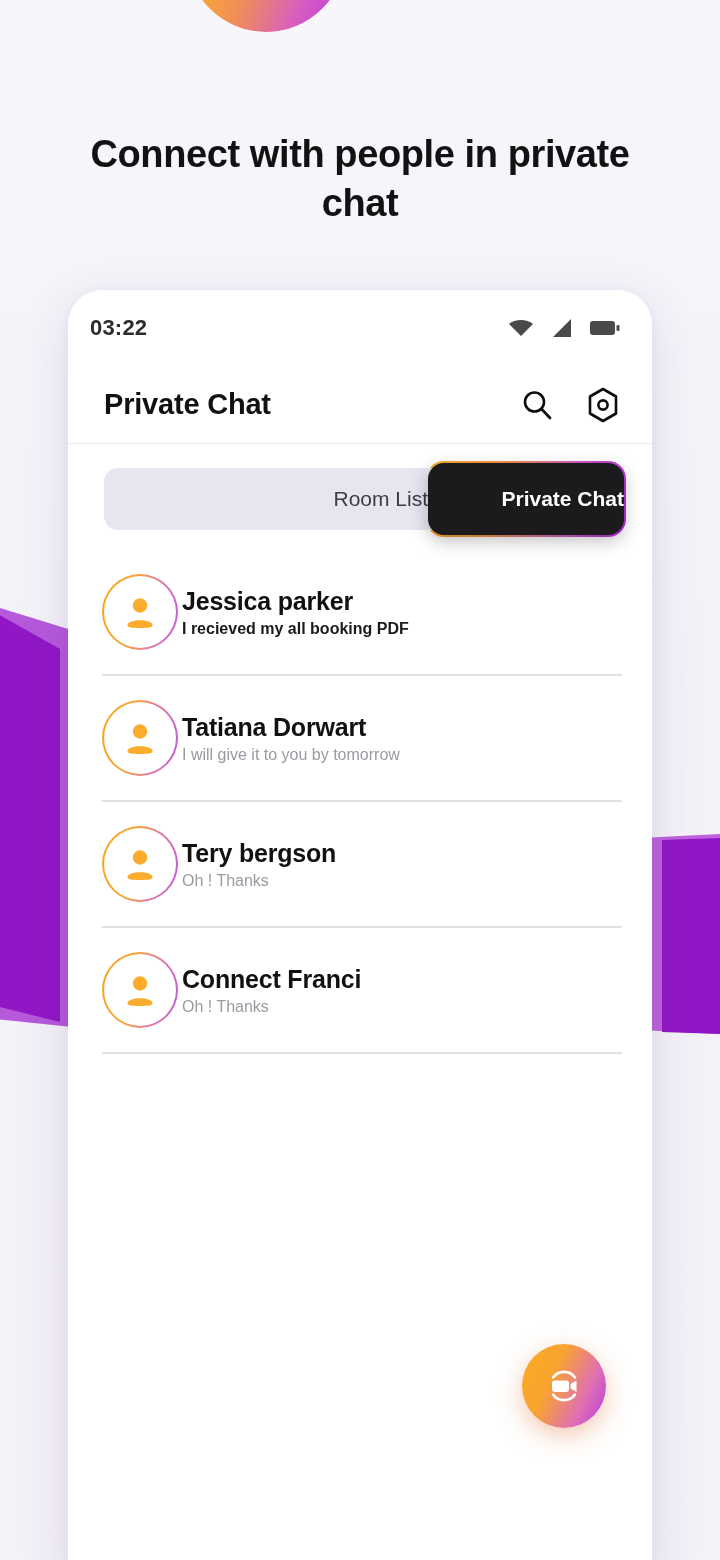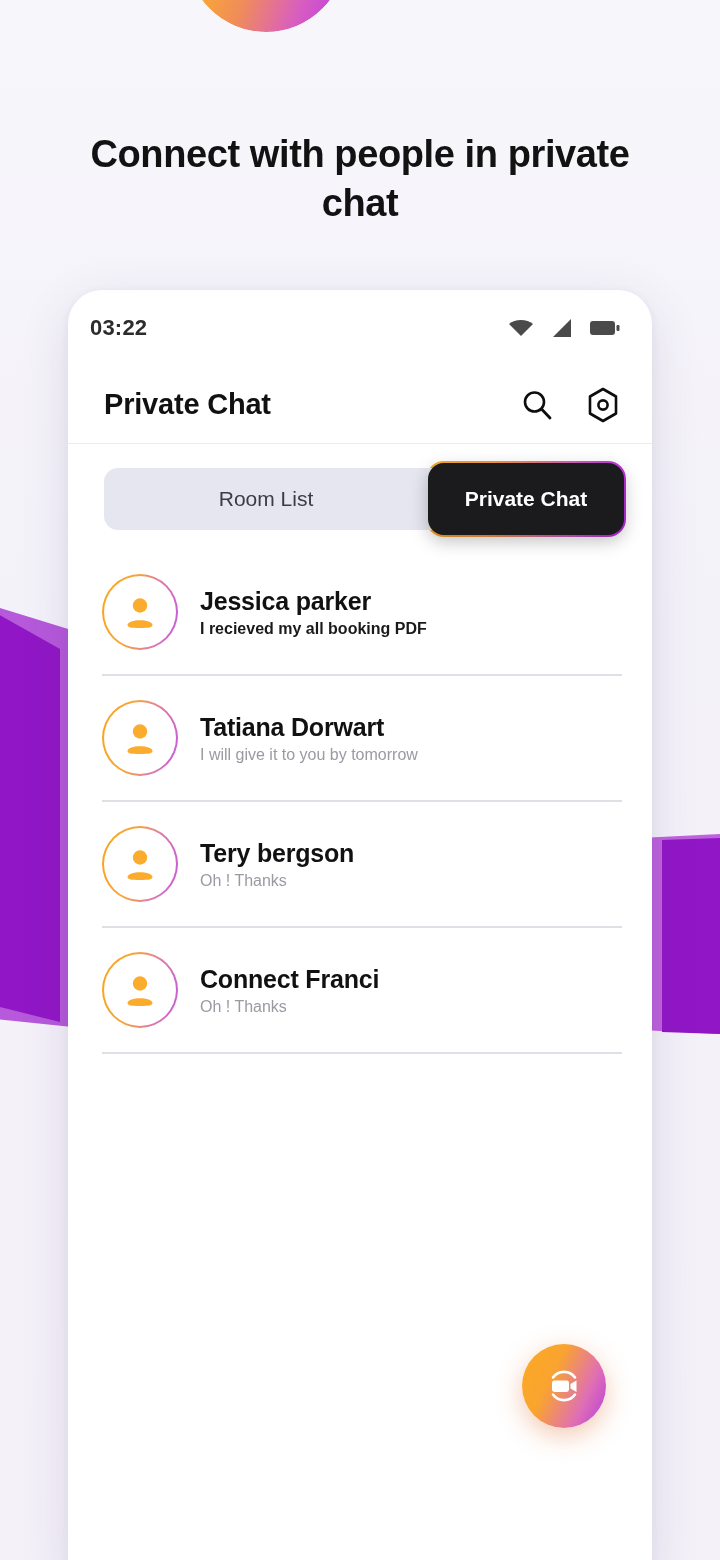--- a/index.html
+++ b/index.html
@@ -121,21 +121,21 @@
   .tabs-wrap { padding: 24px 36px 0 36px; }
   .tabs {
     position: relative;
     height: 62px;
     border-radius: 14px;
     background: #e6e6f0;
     display: flex; align-items: center;
   }
   .tab {
     flex: 1;
-    text-align: center;
+    text-align: right;
     font-size: 21px;
     color: #3c3c46;
     line-height: 62px;
   }
   .tab.active {
     position: relative;
     flex: 0 0 196px;
     height: 72px;
     line-height: 72px;
     margin-right: -8px;
@@ -151,21 +151,21 @@
     inset: -2px;
     border-radius: 18px;
     background: linear-gradient(100deg, #fbad2c 0%, #f79545 35%, #d35fc0 70%, #b828e3 100%);
     z-index: -1;
   }
 
   
   .chat-list { padding: 0 30px 0 34px; margin-top: 20px; }
   .chat-item {
     display: flex; align-items: center;
-    gap: 22px;
+    gap: 4px;
     height: 126px;
     border-bottom: 2px solid #dfdfe6;
   }
   .avatar {
     position: relative;
     flex: 0 0 76px;
     width: 76px; height: 76px;
     border-radius: 50%;
     background: linear-gradient(100deg, #f9a51a 0%, #f7a53a 38%, #e07ba6 68%, #c159e0 100%);
     display: flex; align-items: center; justify-content: center;

